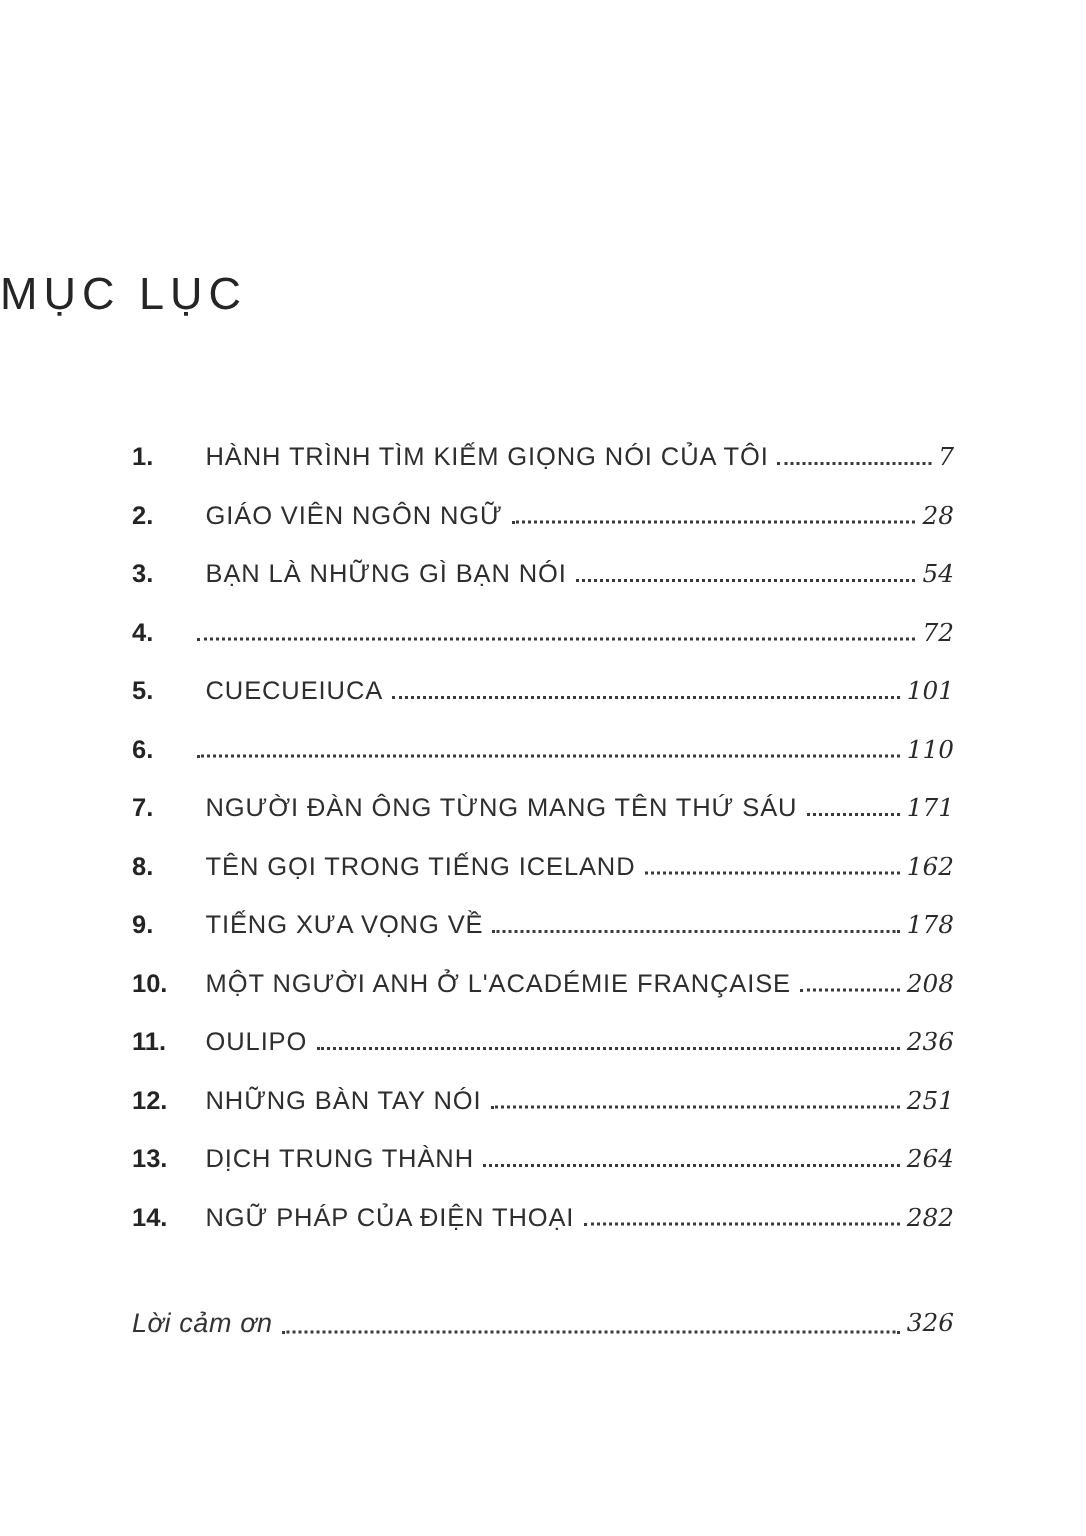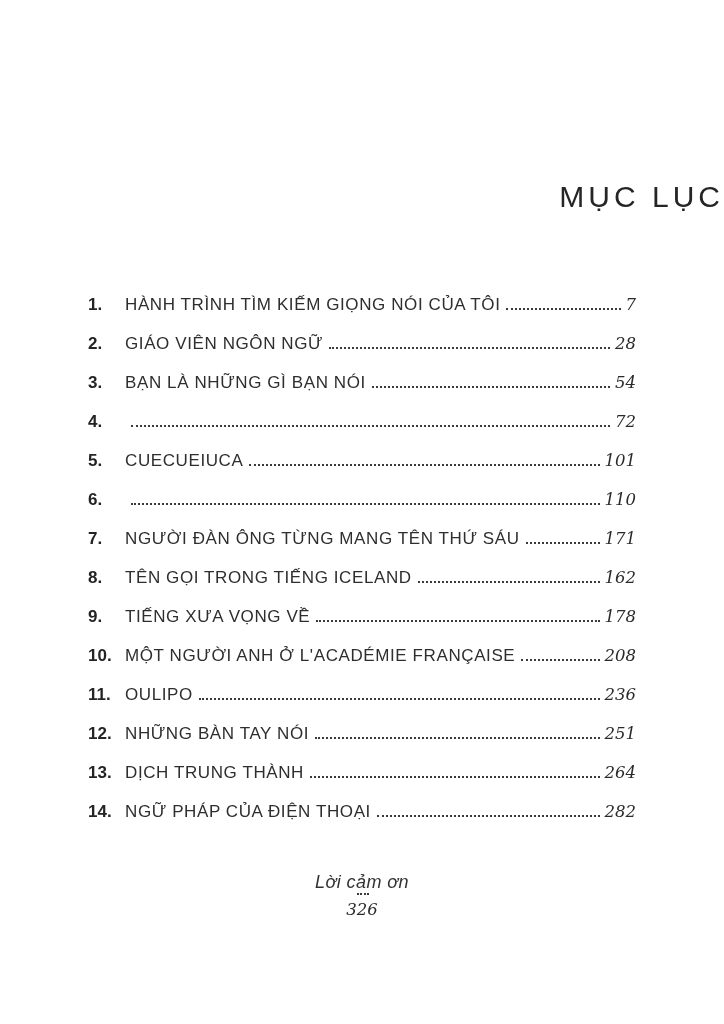--- a/index.html
+++ b/index.html
@@ -12,21 +12,21 @@
     width: 724px;
     height: 1024px;
     background: #ffffff;
     font-family: "Liberation Sans", sans-serif;
     color: #2d2d2d;
     overflow: hidden;
   }
   .page-title {
     margin: 0;
     padding-top: 180px;
-    text-align: right;
+    text-align: left;
     font-size: 30px;
     font-weight: 400;
     letter-spacing: 4px;
     color: #252525;
   }
   .toc {
     margin: 80px 88px 0 88px;
   }
   .toc-row {
     display: flex;
@@ -37,41 +37,41 @@
     color: #2e2e2e;
   }
   .toc-row .num {
     flex: 0 0 37px;
     font-weight: 700;
     color: #242424;
   }
   .toc-row .title {
     letter-spacing: 0.6px;
     white-space: nowrap;
+    margin-left: 12px;
   }
   .dots {
     flex: 1 1 auto;
     min-width: 12px;
     border-bottom: 2px dotted #3a3a3a;
     margin: 0 5px 4px 6px;
   }
   .pagenum {
     font-family: "DejaVu Serif", serif;
     font-style: italic;
     font-size: 16.5px;
     color: #2a2a2a;
     flex: 0 0 auto;
   }
   .ack-row {
     display: flex;
-    align-items: center;
+    align-items: flex-end;
     margin: 48px 88px 0 88px;
     font-size: 18px;
     line-height: 22px;
-    flex-direction: column;
   }
   .ack-row .ack-title {
     font-style: italic;
     letter-spacing: 0.4px;
     color: #333333;
     white-space: nowrap;
   }
 </style>
 </head>
 <body>

